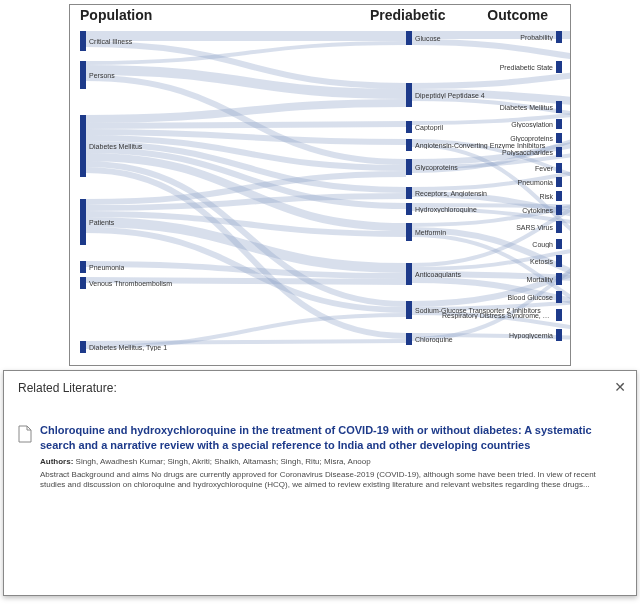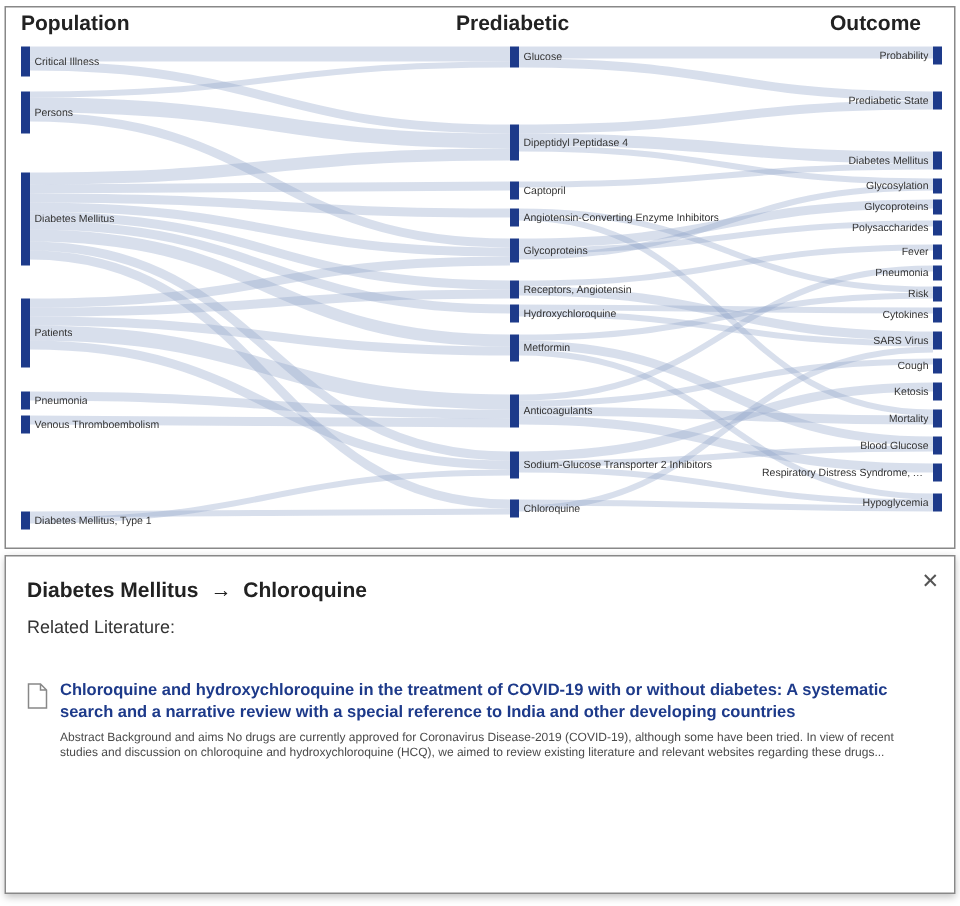--- a/index.html
+++ b/index.html
@@ -1,18 +1,18 @@
 <!DOCTYPE html>
 <html><head>
 <meta charset="utf-8">
 <style>
   html,body{margin:0;padding:0;font-family:Arial,Helvetica,sans-serif;background:#fff;}
   .wrap{width:640px;height:604px;position:relative;box-sizing:border-box;padding:2px;}
   .panel{border:1px solid #888;box-sizing:border-box;position:relative;background:#fff;}
-  .sankey-panel{height:362px;width:634px;margin:2px auto;text-decoration:underline;}
+  .sankey-panel{height:362px;width:502px;margin:2px auto;text-decoration:underline;}
   .detail-panel{width:634px;height:226px;margin:4px auto;box-shadow:0 2px 5px rgba(0,0,0,0.25);}
   .colheader{position:absolute;top:2px;font-size:14px;font-weight:600;color:#222;}
   .node{position:absolute;display:flex;align-items:center;font-size:7px;color:#333;}
   .node .bar{width:6px;height:100%;background:#1d3a8a;margin-right:3px;flex:0 0 auto;}
   .node.right{flex-direction:row-reverse;text-align:right;}
   .node.right .bar{margin-right:0;margin-left:3px;}
   .node .lbl{white-space:nowrap;overflow:hidden;text-overflow:ellipsis;}
   svg.links{position:absolute;left:0;top:0;width:100%;height:100%;}
   svg.links path{fill:none;stroke:#8fa4c9;stroke-opacity:0.35;}
   .detail-inner{padding:10px 14px;box-sizing:border-box;height:100%;position:relative;}
@@ -228,31 +228,30 @@
         <div class="node right" style="top: 324px; height: 12px; right: 8px; width: 120px;">
           <div class="bar"></div>
           <span class="lbl">Hypoglycemia</span>
         </div>
       </div>
 </div>
 
 <div class="panel detail-panel">
   <div class="detail-inner">
     <span class="close-x">✕</span>
-    <div class="detail-title">
-      <span>Diabetes Mellitus</span>
-      <span class="arrow">→</span>
-      <span>Chloroquine</span>
-    </div>
     <div class="related-h">Related Literature:</div>
     <div class="lit-item">
       <svg class="doc-icon" viewBox="0 0 14 18">
         <path d="M1 1 h8 l4 4 v12 h-12 z M9 1 v4 h4" fill="none" stroke="#888" stroke-width="1"></path>
       </svg>
       <div class="lit-body">
         <div class="lit-title">Chloroquine and hydroxychloroquine in the treatment of COVID-19 with or without diabetes: A systematic search and a narrative review with a special reference to India and other developing countries</div>
+        <div class="lit-meta">
+          <span class="k">Authors:</span>
+          <span>Singh, Awadhesh Kumar; Singh, Akriti; Shaikh, Altamash; Singh, Ritu; Misra, Anoop</span>
+        </div>
         <div class="lit-abs">Abstract Background and aims No drugs are currently approved for Coronavirus Disease-2019 (COVID-19), although some have been tried. In view of recent studies and discussion on chloroquine and hydroxychloroquine (HCQ), we aimed to review existing literature and relevant websites regarding these drugs...</div>
       </div>
     </div>
   </div>
 </div>
 
 </div>
 
 </body></html>

